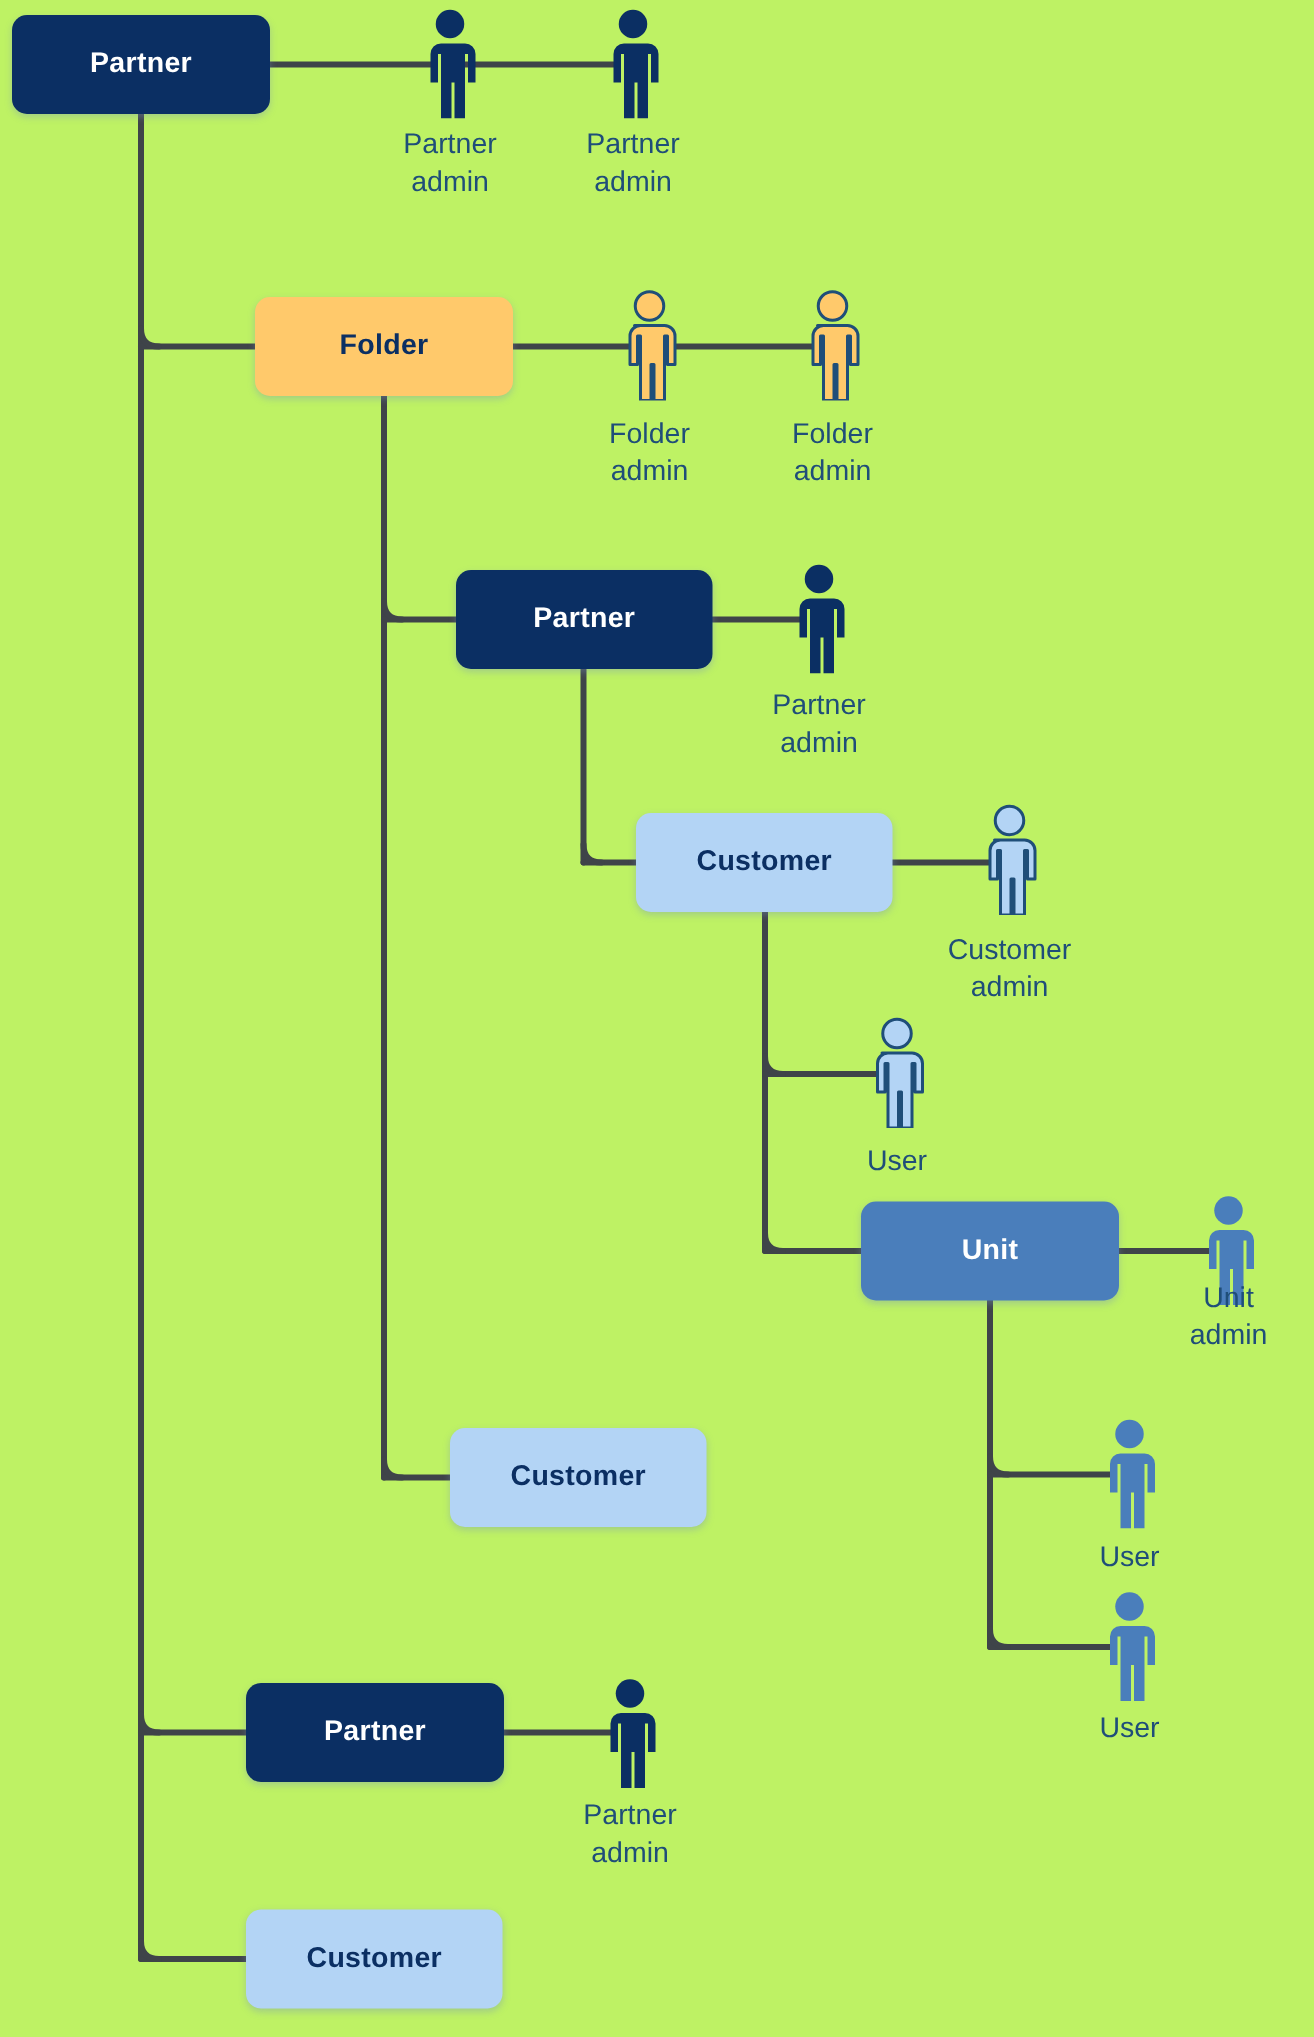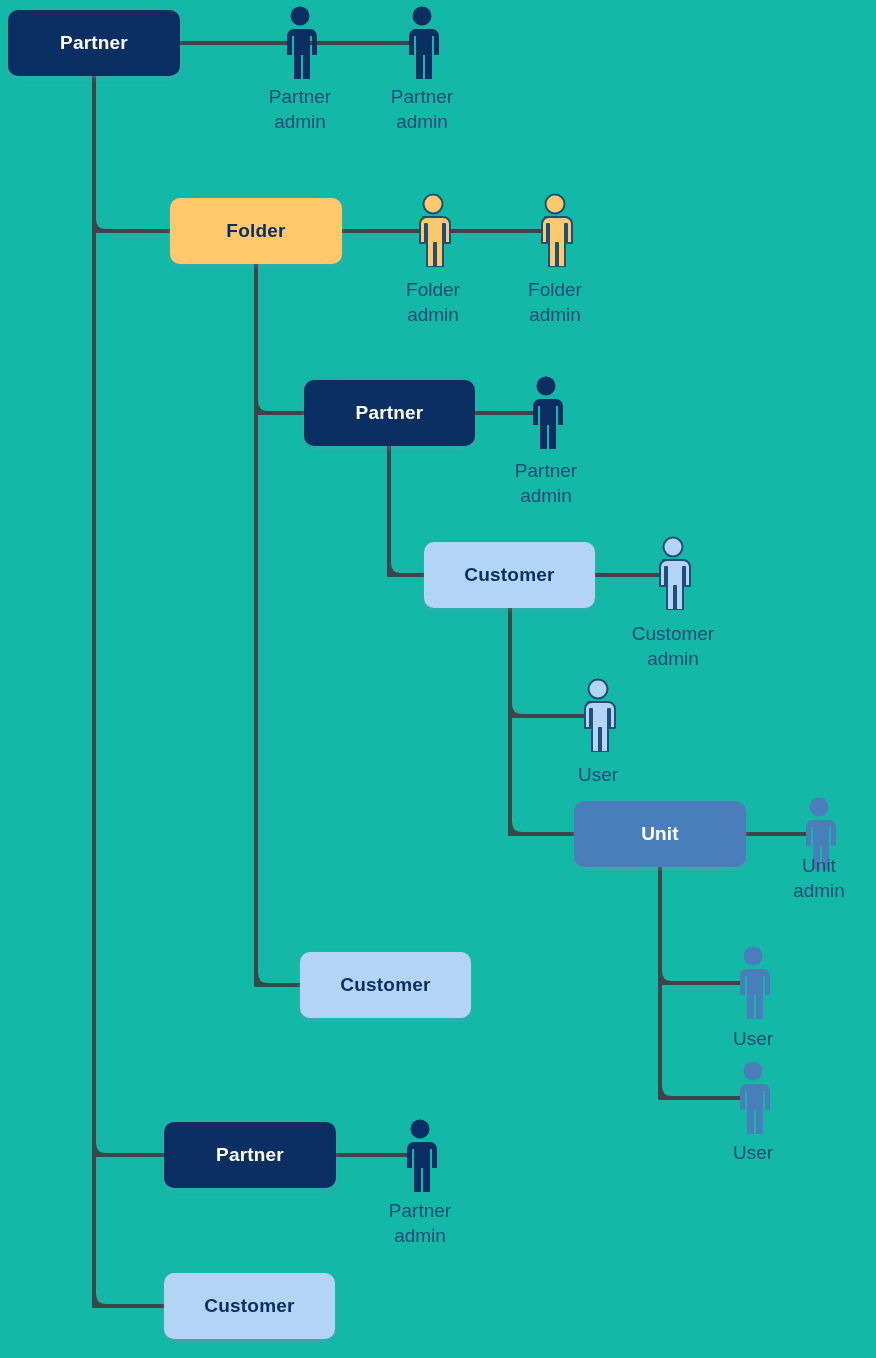--- a/index.html
+++ b/index.html
@@ -7,21 +7,21 @@
     padding: 0;
     background: #ffffff;
   }
   body {
     font-family: "Liberation Sans", sans-serif;
   }
   #diagram-root {
     position: relative;
     width: 876px;
     height: 1358px;
-    background: #14b8a6;
+    background: #bef264;
     overflow: hidden;
   }
   svg.layer {
     position: absolute;
     top: 0;
     left: 0;
     width: 876px;
     height: 1358px;
   }
   .node-box {

